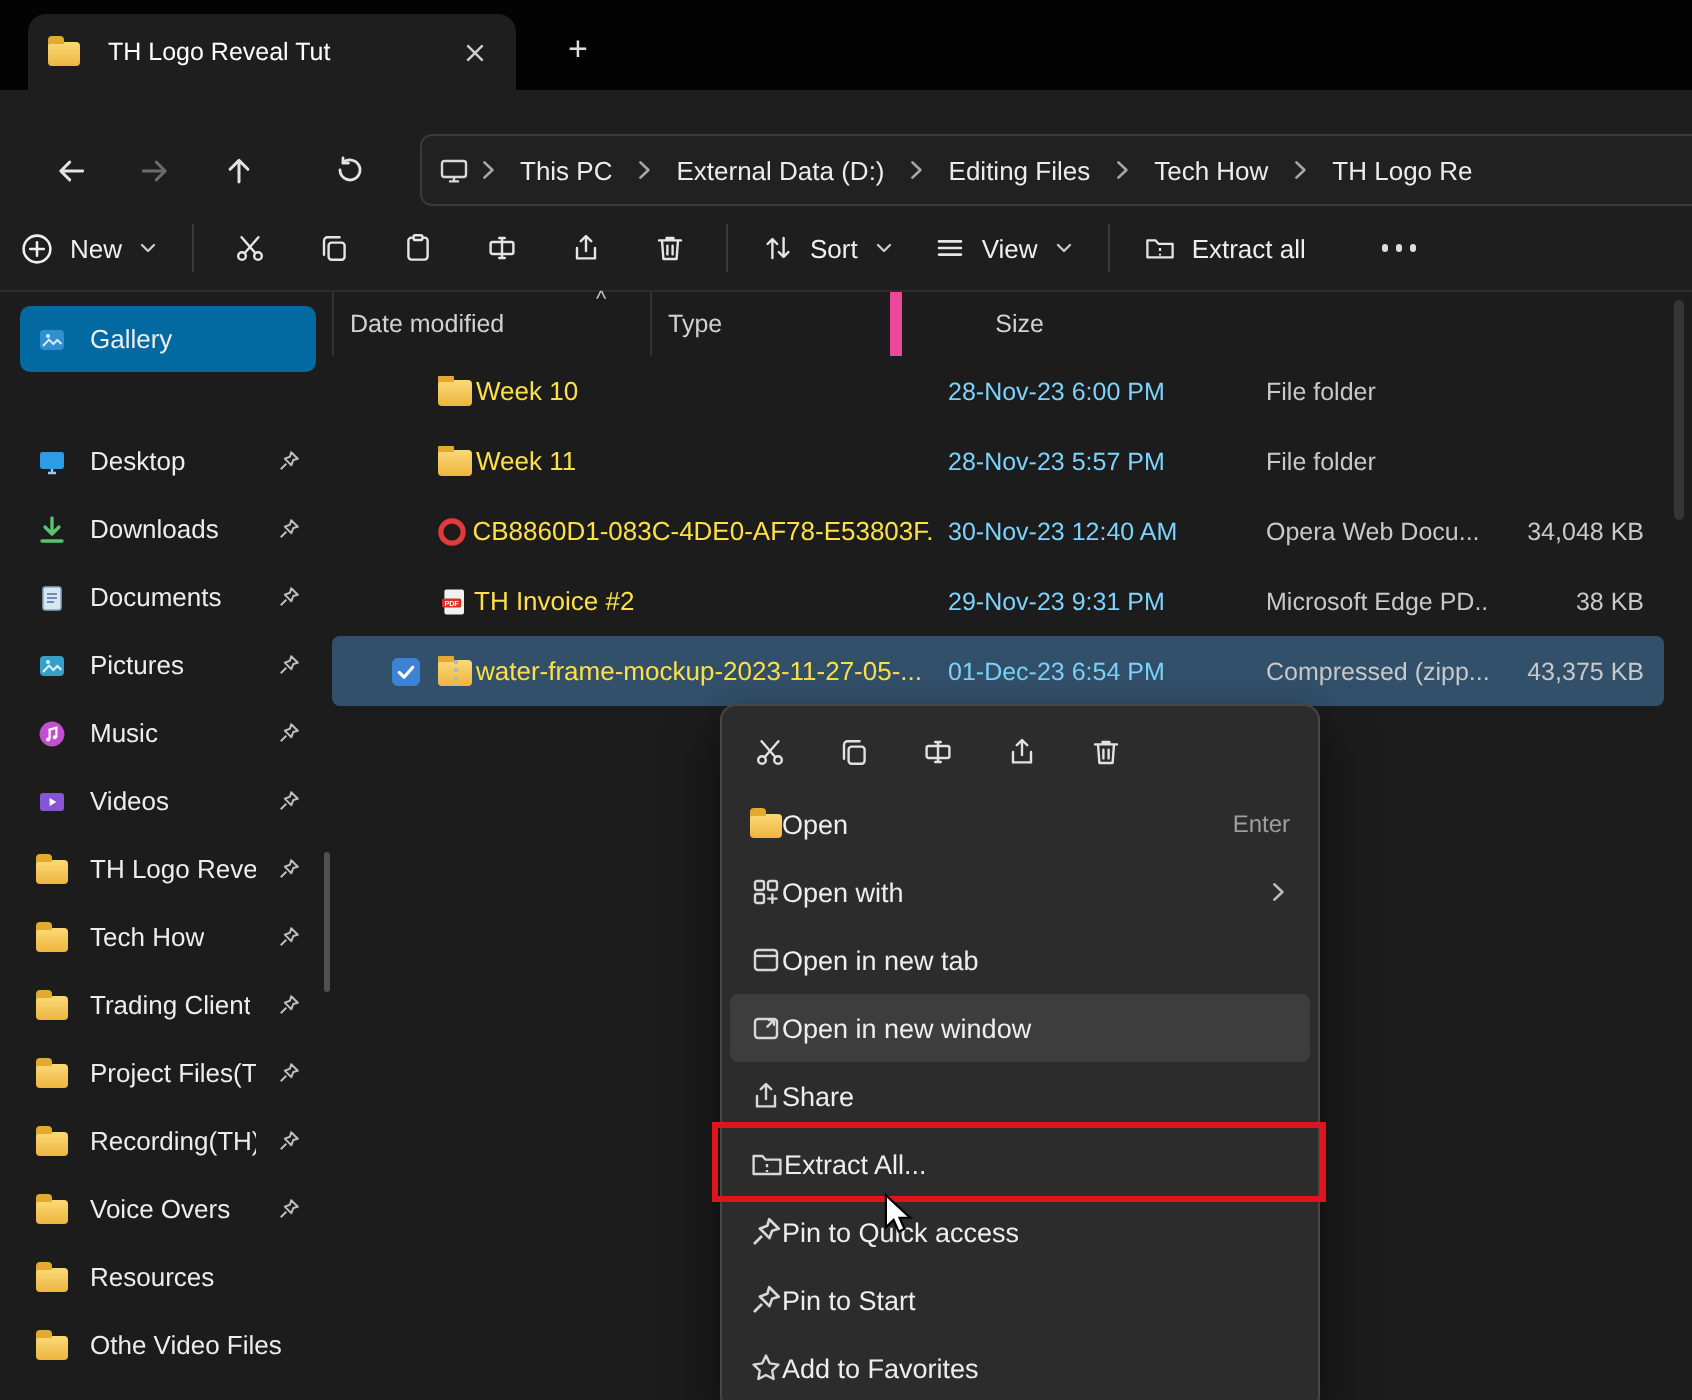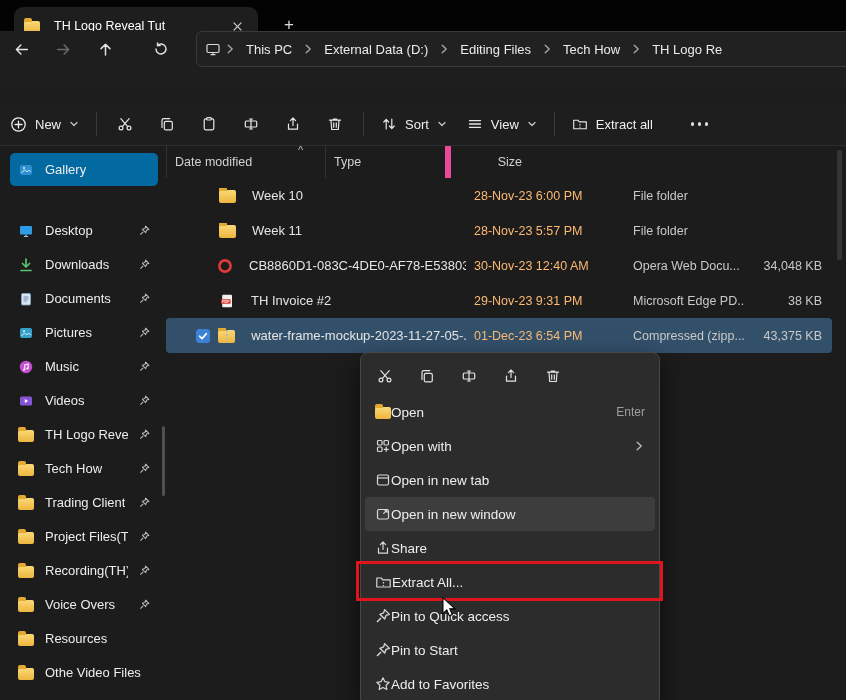--- a/index.html
+++ b/index.html
@@ -6,21 +6,21 @@
 html,body{width:846px;height:700px;background:#000;font-family:"Liberation Sans",sans-serif}
 #win{position:relative;width:846px;height:700px;background:#1c1c1c;overflow:hidden;color:#ececec;font-size:13px}
 svg{display:block;flex:0 0 auto}
 
 .titlebar{position:absolute;left:0;top:0;width:100%;height:45px;background:#030303}
 .tab{position:absolute;left:14px;top:7px;width:244px;height:38px;background:#1e1e1e;border-radius:9px 9px 0 0;display:flex;align-items:center;gap:14px;padding:0 10px}
 .tab-title{flex:1;font-size:12.5px;color:#fff;white-space:nowrap;overflow:hidden}
 .tab-close{width:22px;height:22px;display:flex;align-items:center;justify-content:center;border-radius:4px}
 .newtab{position:absolute;left:276px;top:12px;width:26px;height:26px;display:flex;align-items:center;justify-content:center;color:#ddd;font-size:17px;border-radius:4px}
 
-.navbar{position:absolute;left:0;top:31px;width:100%;height:58px;background:#1e1e1e;display:flex;align-items:flex-start;}
+.navbar{position:absolute;left:0;top:45px;width:100%;height:58px;background:#1e1e1e;display:flex;align-items:flex-end;padding-left:14px}
 .navbtn{width:42px;height:36px;display:flex;align-items:center;justify-content:center;border-radius:5px;color:#e3e3e3}
 .navbtn.dis{color:#6b6b6b}
 .navbtn.rfr{margin-left:14px}
 .addr{margin-left:14px;margin-right:-8px;flex:1;height:36px;background:#212121;border:1px solid #3a3a3a;border-radius:6px;display:flex;align-items:center;padding:0 8px;gap:2px;overflow:hidden;white-space:nowrap}
 .crumb{padding:4px 7px;color:#ececec;font-size:13px;border-radius:4px}
 .csep{display:flex;padding:0 1px}
 
 .toolbar{position:absolute;left:0;top:103px;width:100%;height:43px;background:#1e1e1e;border-bottom:1px solid #2c2c2c;display:flex;align-items:center;}
 .tbtn{height:34px;display:flex;align-items:center;gap:8px;padding:0 10px;border-radius:5px;color:#efefef}
 .ibtn{width:42px;height:34px;display:flex;align-items:center;justify-content:center;border-radius:5px;color:#e8e8e8}
@@ -44,22 +44,22 @@
 .hc.type{width:120px;border-left:1px solid #333;padding-left:8px}
 .hc.size{width:87px;border-left:6px solid #ec4899;justify-content:flex-end;padding-right:10px}
 .caret{position:absolute;left:132px;top:-2px;color:#c0c0c0;font-size:11px}
 .cbx{width:14px;height:14px;border:1px solid #8d8d8d;border-radius:3px;flex:0 0 auto}
 .cbx.on{background:#3c82d6;border-color:#3c82d6;display:flex;align-items:center;justify-content:center}
 .row{display:flex;height:35px;align-items:center;font-size:13px;border-radius:4px}
 .row.sel{background:#33506b}
 .rc.name{width:300px;display:flex;align-items:center;padding-left:30px;overflow:hidden;white-space:nowrap}
 .slot{width:23px;display:flex;align-items:center;visibility:hidden}
 .row.sel .slot{visibility:visible}
-.rc.name .lbl{margin-left:16px;color:#e5e5e5;overflow:hidden}
-.rc.date{width:159px;padding-left:8px;color:#fdba74;font-size:12.5px}
+.rc.name .lbl{margin-left:2px;color:#fde047;overflow:hidden}
+.rc.date{width:159px;padding-left:8px;color:#7dd3fc;font-size:12.5px}
 .rc.type{width:120px;padding-left:8px;color:#c9c9c9;font-size:12.5px;white-space:nowrap;overflow:hidden}
 .rc.size{width:87px;text-align:right;padding-right:10px;color:#c9c9c9;font-size:12.5px}
 .vscroll{position:absolute;right:4px;top:150px;width:5px;height:110px;background:#4a4a4a;border-radius:3px;opacity:.55}
 
 .fold{width:17px;height:13px;position:relative;background:linear-gradient(180deg,#fbd978 0%,#edb53e 100%);border-radius:2px;flex:0 0 auto;margin-top:2px}
 .fold::before{content:"";position:absolute;left:0;top:-3px;width:8px;height:4px;border-radius:2px 2px 0 0;background:#e3a930}
 .fold.zip::after{content:"";position:absolute;left:8px;top:0;width:2px;height:13px;background:repeating-linear-gradient(180deg,#b8b8b8 0 2px,transparent 2px 4px)}
 .fold.sm{width:16px;height:12px}
 
 .menu{position:absolute;left:360px;top:352px;width:300px;background:#2c2c2c;border:1px solid #474747;border-radius:8px;padding:4px;box-shadow:0 10px 26px rgba(0,0,0,.6);z-index:10}

